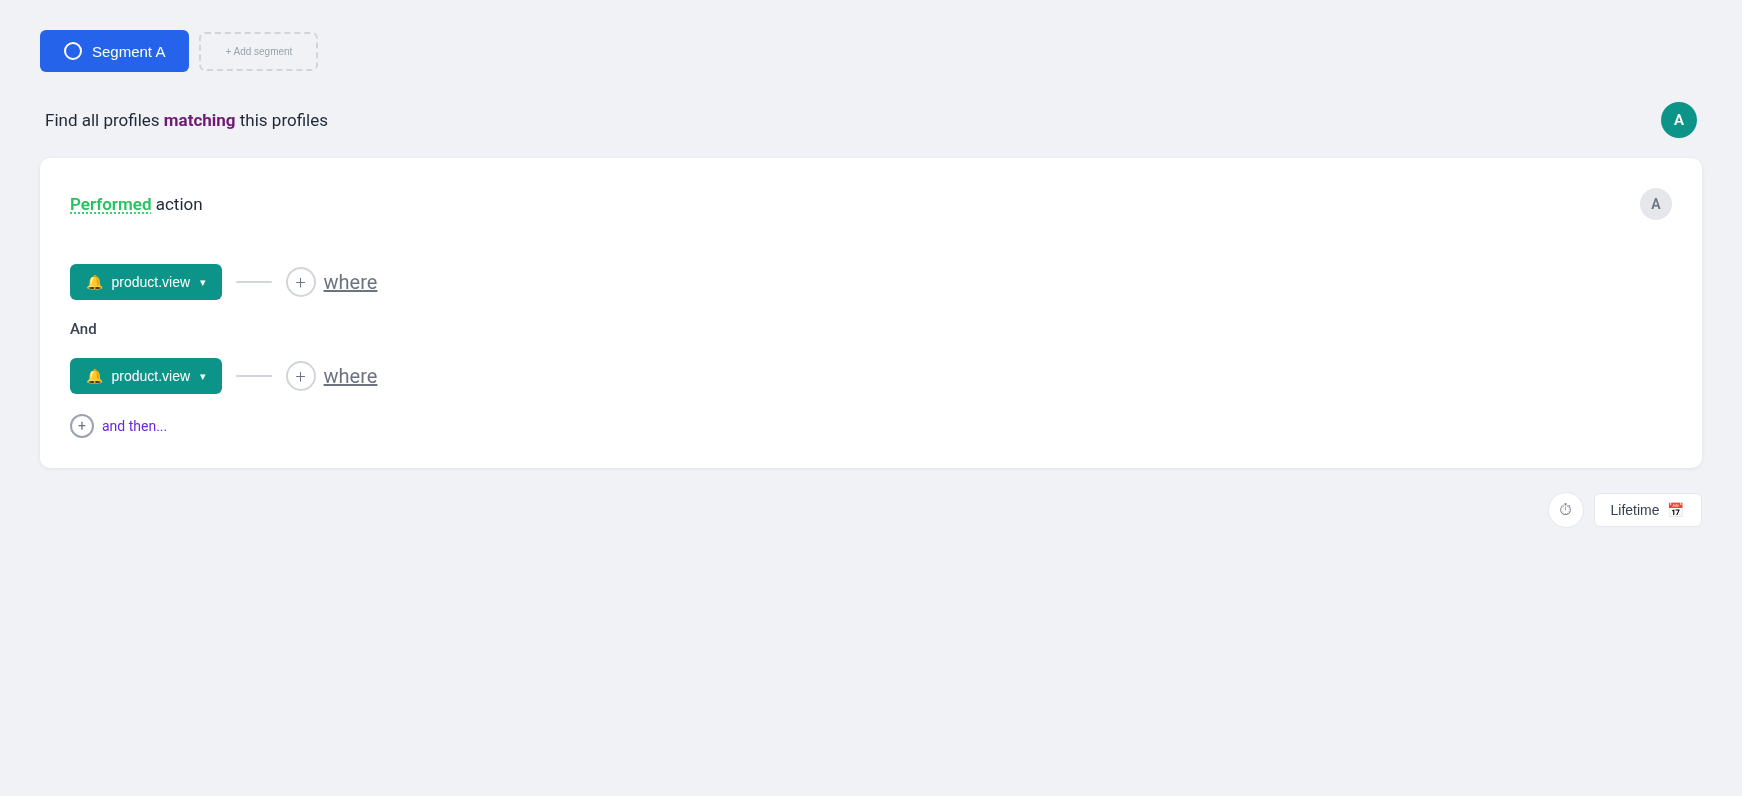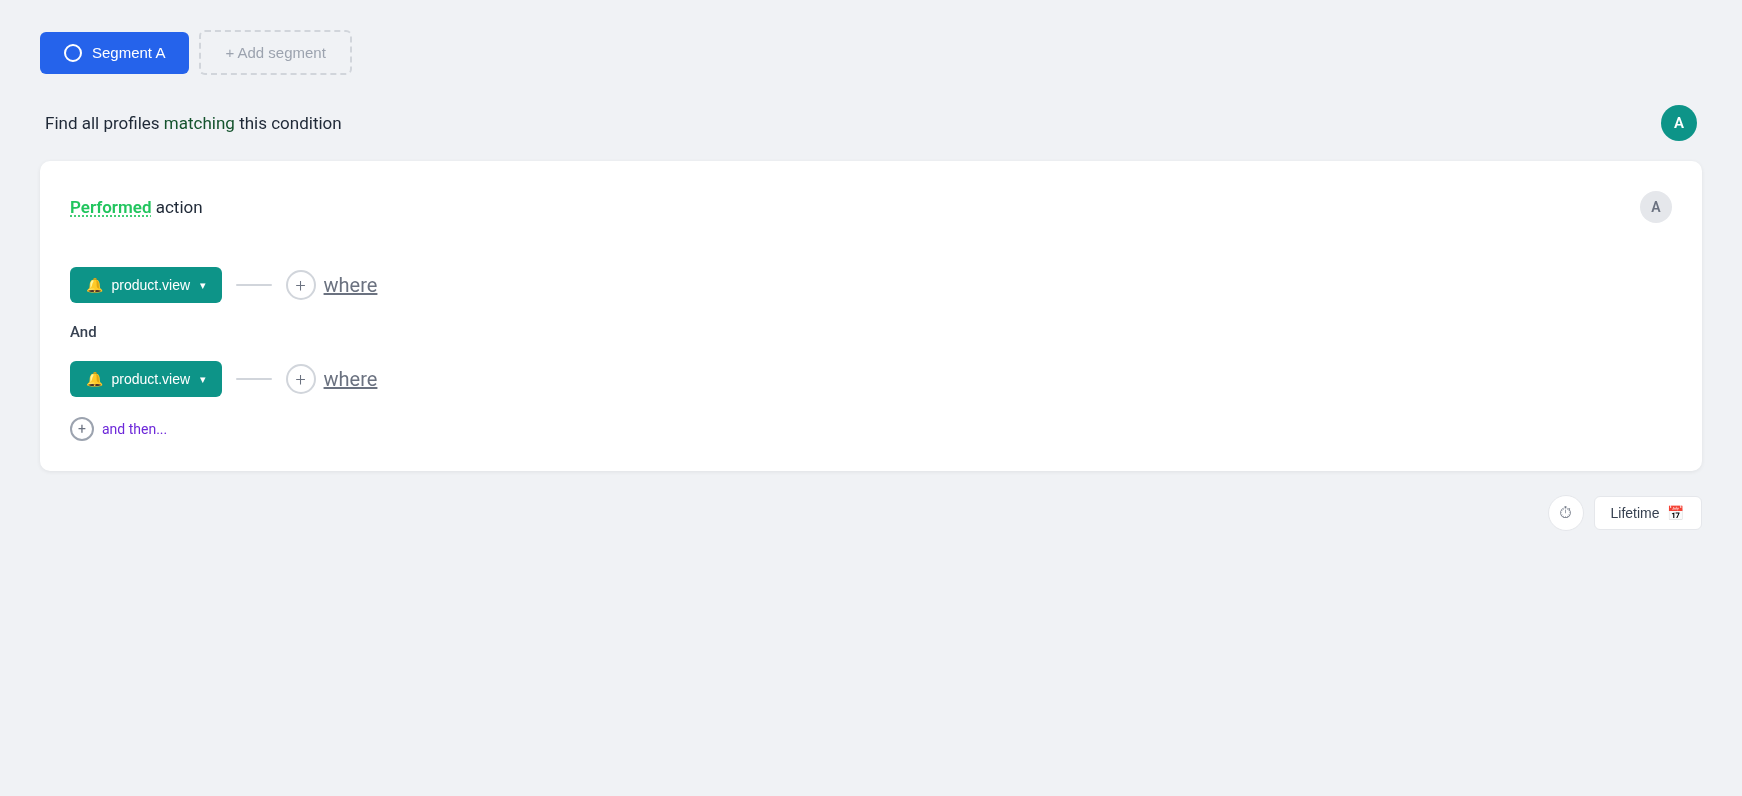--- a/index.html
+++ b/index.html
@@ -48,21 +48,21 @@
       display: inline-block;
       flex-shrink: 0;
     }
 
     .tab-add-segment {
       background-color: transparent;
       color: #9ca3af;
       border: 2px dashed #d1d5db;
       border-radius: 6px;
       padding: 12px 24px;
-      font-size: 15px;
+      font-size: 10px;
       cursor: pointer;
       display: flex;
       align-items: flex-start;
       gap: 8px;
     }
 
     .find-profiles-row {
       display: flex;
       align-items: center;
       justify-content: space-between;
@@ -70,22 +70,22 @@
       padding: 0 5px;
     }
 
     .find-profiles-text {
       font-size: 17px;
       color: #1f2937;
       font-weight: 400;
     }
 
     .find-profiles-text .matching {
-      color: #14532d;
-      font-weight: 400;
+      color: #701a75;
+      font-weight: 700;
     }
 
     .avatar-a {
       width: 36px;
       height: 36px;
       border-radius: 50%;
       background-color: #0d9488;
       color: white;
       display: flex;
       align-items: center;
@@ -277,21 +277,21 @@
   </button>
   <button class="tab-add-segment">
     <span>+ Add segment</span>
   </button>
 </div>
 
 <div class="find-profiles-row">
   <div class="find-profiles-text">
     <span>Find all profiles</span>
     <span class="matching">matching</span>
-    <span>this condition</span>
+    <span>this profiles</span>
   </div>
   <div class="avatar-a">A</div>
 </div>
 
 <div class="condition-card">
 
   <div class="performed-action-row">
     <div class="performed-action-text">
       <span class="performed">Performed</span>
       <span> action</span>

